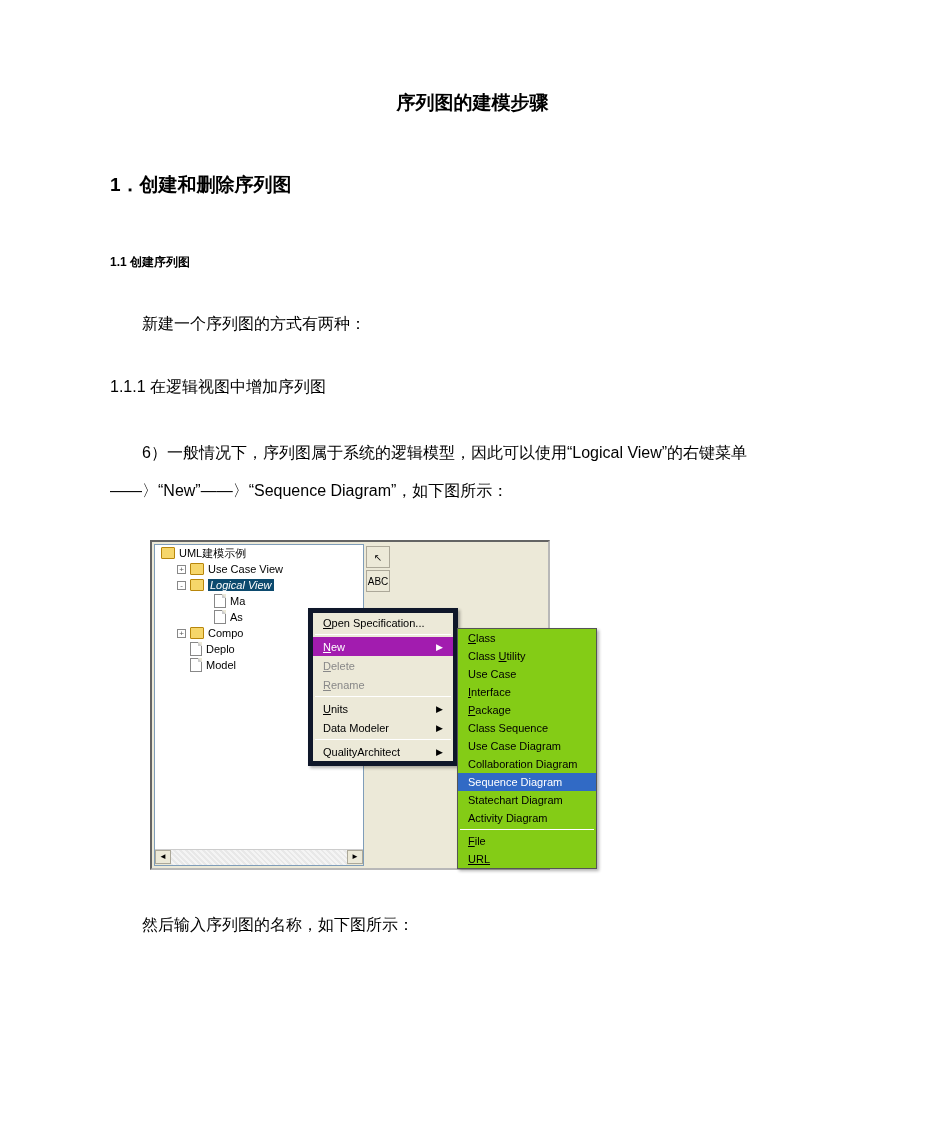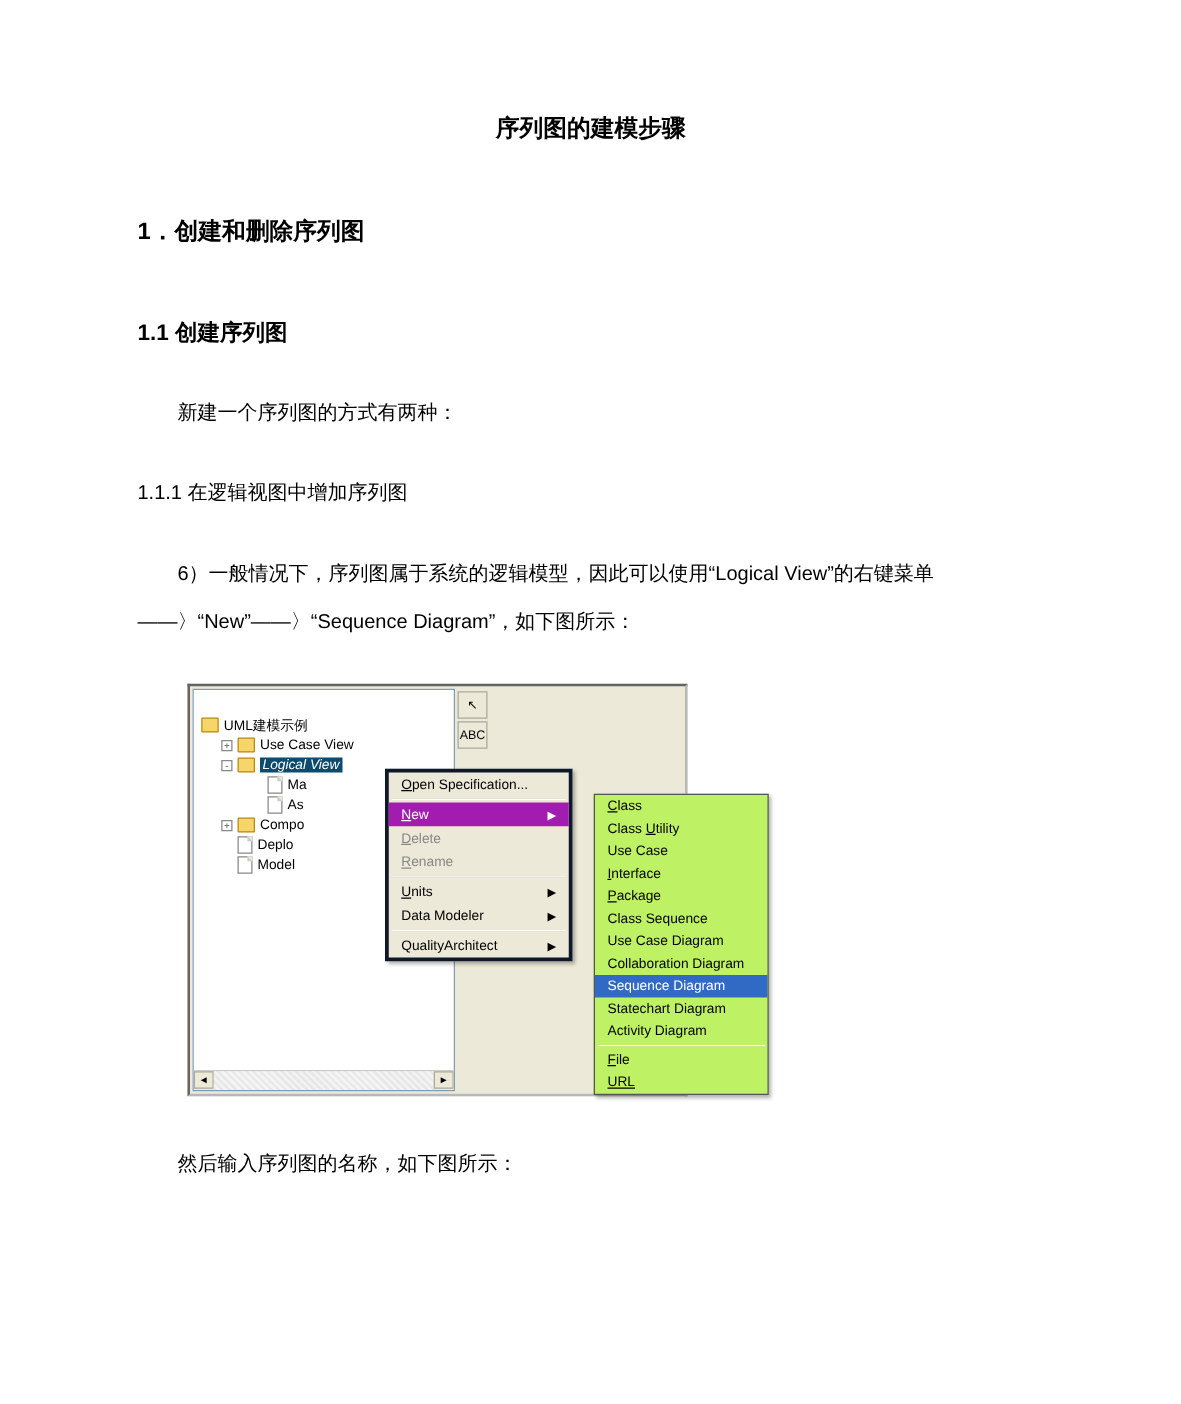--- a/index.html
+++ b/index.html
@@ -6,34 +6,34 @@
     body {
       width: 945px;
       height: 1123px;
       background: #fff;
       font-family: "Microsoft YaHei", "SimSun", Arial, sans-serif;
       color: #000;
       padding: 90px 110px 40px 110px;
     }
     .doc-title { text-align: center; font-size: 19px; font-weight: bold; margin-bottom: 56px; font-family: Liberation Serif, serif; }
     .h1 { font-size: 19px; font-weight: bold; margin-bottom: 56px; }
-    .h2 { font-size: 18px; font-weight: bold; margin-bottom: 40px; }
+    .h2 { font-size: 12px; font-weight: bold; margin-bottom: 40px; }
     .para { font-size: 16px; line-height: 1.6; text-indent: 2em; margin-bottom: 40px; }
     .h3 { font-size: 16px; margin-bottom: 36px; }
     .para-long { font-size: 16px; line-height: 2.4; margin-bottom: 30px; }
     .indent1 { text-indent: 2em; display: block; }
 
     
     .rose-window {
       width: 400px; margin-left: 40px; margin-bottom: 42px;
       border: 2px inset #b8b8b8; background: #ece9d8;
       display: flex; position: relative; font-family: Tahoma, Arial, sans-serif;
     }
     .tree-pane {
-      width: 210px; padding: 20px 2px 0 4px; background: #fff;
+      width: 210px; padding: 0 2px 0 4px; background: #fff;
       border: 1px solid #7f9db9; margin: 2px; font-size: 11px; color: #000;
       position: relative; height: 322px; overflow: hidden;
     }
     .toolbox {
       width: 28px; margin: 2px 2px 2px 0; display: flex; flex-direction: column;
       gap: 2px; padding-top: 2px;
     }
     .tool-btn {
       width: 24px; height: 22px; background: #ece9d8; border: 1px solid #aca899;
       display: flex; align-items: center; justify-content: center; font-size: 10px;
@@ -47,34 +47,34 @@
     .folder-root { background: #f6d66a; border: 1px solid #b8860b; }
     .file-ico { width: 12px; height: 14px; background: #fff; border: 1px solid #888; margin-right: 4px; position: relative; }
     .file-ico::before { content: ""; position: absolute; right: -1px; top: -1px; border-top: 4px solid #ece9d8; border-left: 4px solid #ccc; }
     .expander { width: 9px; height: 9px; border: 1px solid #888; font-size: 8px; line-height: 7px; text-align: center; margin-right: 4px; color: #555; background: #fff; }
     .noexp { width: 9px; margin-right: 4px; }
     .tree-label { white-space: nowrap; font-size: 11px; }
 
     
     .ctx1 {
       position: absolute; left: 156px; top: 66px; width: 150px;
-      background: #ece9d8; border: 3px solid #0f172a; box-shadow: 2px 2px 3px rgba(0,0,0,0.3);
+      background: #ece9d8; border: 5px solid #0f172a; box-shadow: 2px 2px 3px rgba(0,0,0,0.3);
       font-size: 11px; z-index: 2;
     }
     .ctx-item { padding: 3px 10px 3px 10px; display: flex; justify-content: space-between; align-items: center; height: 19px; }
     .ctx-item.highlight { background: #a21caf; color: #fff; }
     .ctx-item.disabled { color: #888; }
     .ctx-sep { height: 1px; background: #aca899; margin: 2px 2px; border-bottom: 1px solid #fff; }
     .arrow { font-size: 9px; }
     .underline { text-decoration: underline; }
 
     
     .ctx2 {
-      position: absolute; left: 323px; top: 86px; width: 140px;
-      background: #bef264; border: 1px solid #555; box-shadow: 2px 2px 3px rgba(0,0,0,0.3);
+      position: absolute; left: 305px; top: 86px; width: 140px;
+      background: #84cc16; border: 1px solid #555; box-shadow: 2px 2px 3px rgba(0,0,0,0.3);
       font-size: 11px; z-index: 3;
     }
     .ctx2 .ctx-item { height: 18px; }
     .ctx2 .highlight { background: #316ac5; color: #fff; }
 
     .scrollbar-bottom { position: absolute; bottom: 0; left: 0; right: 0; height: 16px; background: #ece9d8; display: flex; justify-content: space-between; border-top: 1px solid #ccc; }
     .sb-btn { width: 16px; height: 14px; background: #ece9d8; border: 1px solid #aca899; font-size: 8px; text-align: center; line-height: 12px; }
     .sb-track { flex: 1; background: repeating-linear-gradient(45deg, #e8e8e8, #e8e8e8 2px, #f4f4f4 2px, #f4f4f4 4px); }
   </style>
 </head>

